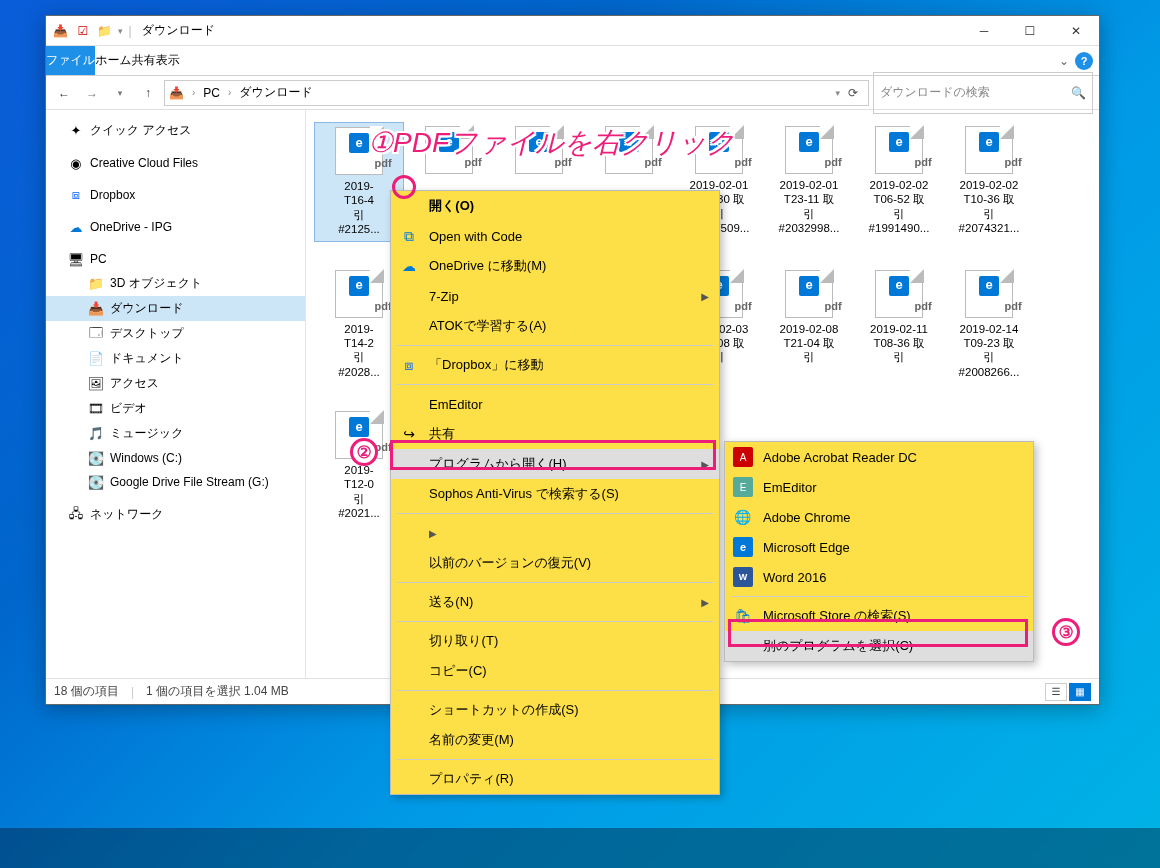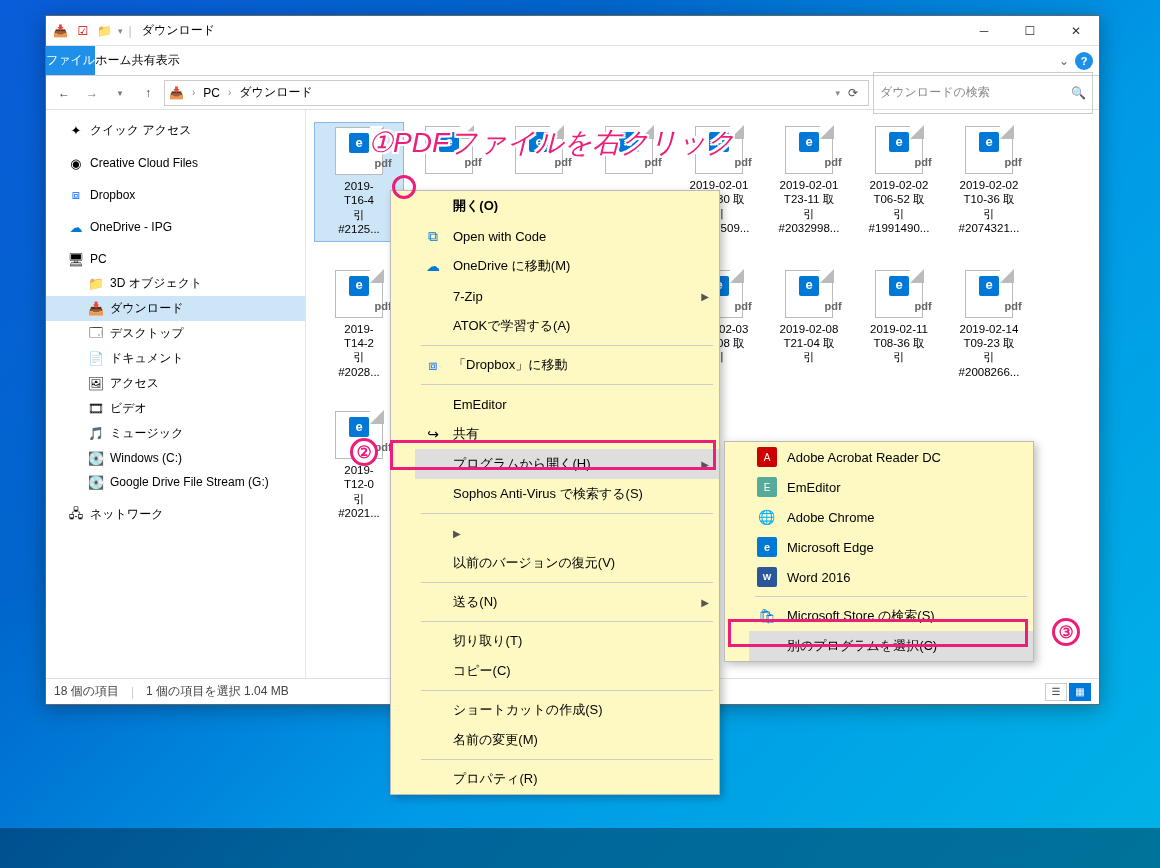--- a/index.html
+++ b/index.html
@@ -137,25 +137,24 @@
     gap:12px;
     font-size:12px;
     color:#444;
   }
   .statusbar .status-sep { color:#ccc; }
   .statusbar .views { margin-left:auto; display:flex; gap:2px; }
   .view-btn { width:22px; height:18px; border:1px solid #ccc; display:flex; align-items:center; justify-content:center; font-size:10px;}
   .view-btn.active { background:#0078d7; color:#fff; border-color:#0078d7;}
   .context-menu {
     position:absolute;
-    background:#fef9c3;
+    background:#fde047;
     border:1px solid #bbb;
     box-shadow:3px 3px 8px rgba(0,0,0,0.25);
     font-size:13px;
-    padding-left:24px;
   }
   .cm-main { top:190px; left:390px; width:330px; }
   .cm-row { display:flex; align-items:center; height:30px; padding:0 10px 0 8px; gap:10px; }
   .cm-row.highlighted { background:#dedede; }
   .cm-icon { width:20px; height:20px; display:flex; align-items:center; justify-content:center; font-size:14px; flex-shrink:0;}
   .cm-label { flex:1; white-space:nowrap; }
   .cm-arrow { color:#555; font-size:10px; }
   .cm-sep { height:1px; background:#ccc; margin:4px 6px; }
   .cm-sub { top:441px; left:724px; width:310px; }
   .annot-text {

